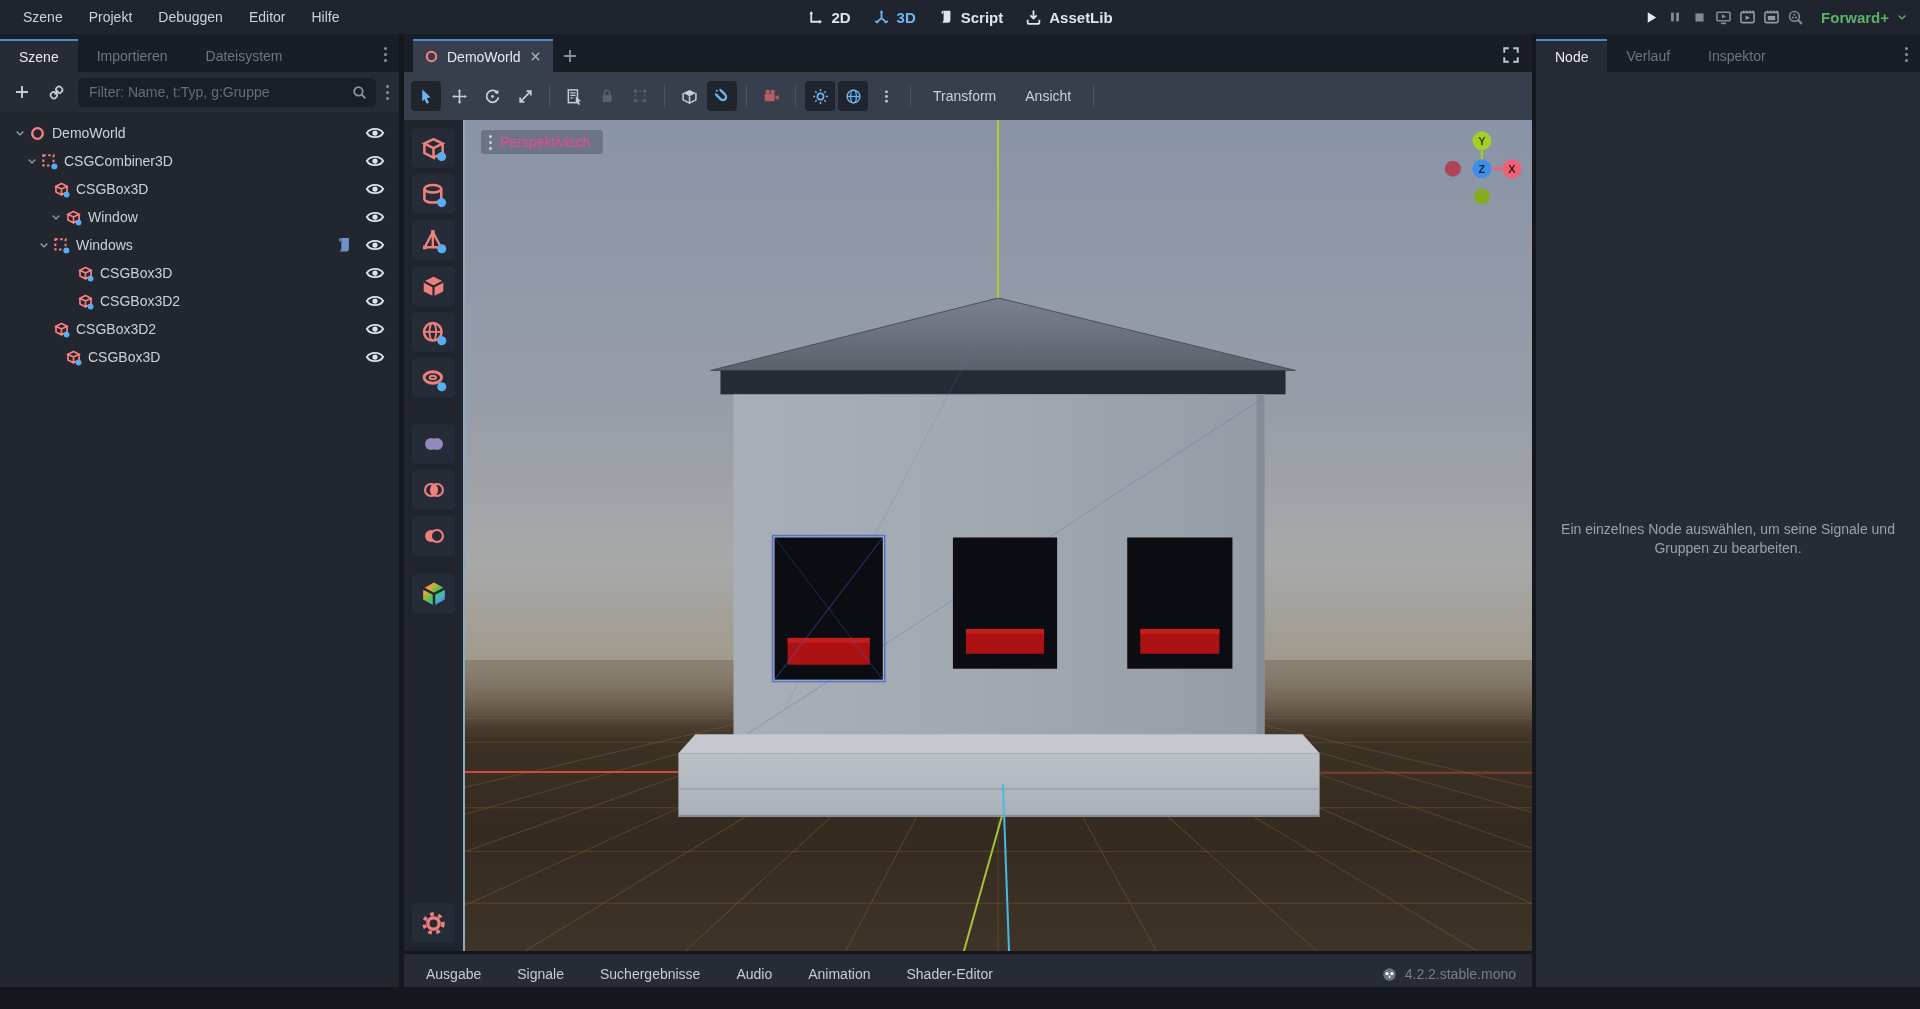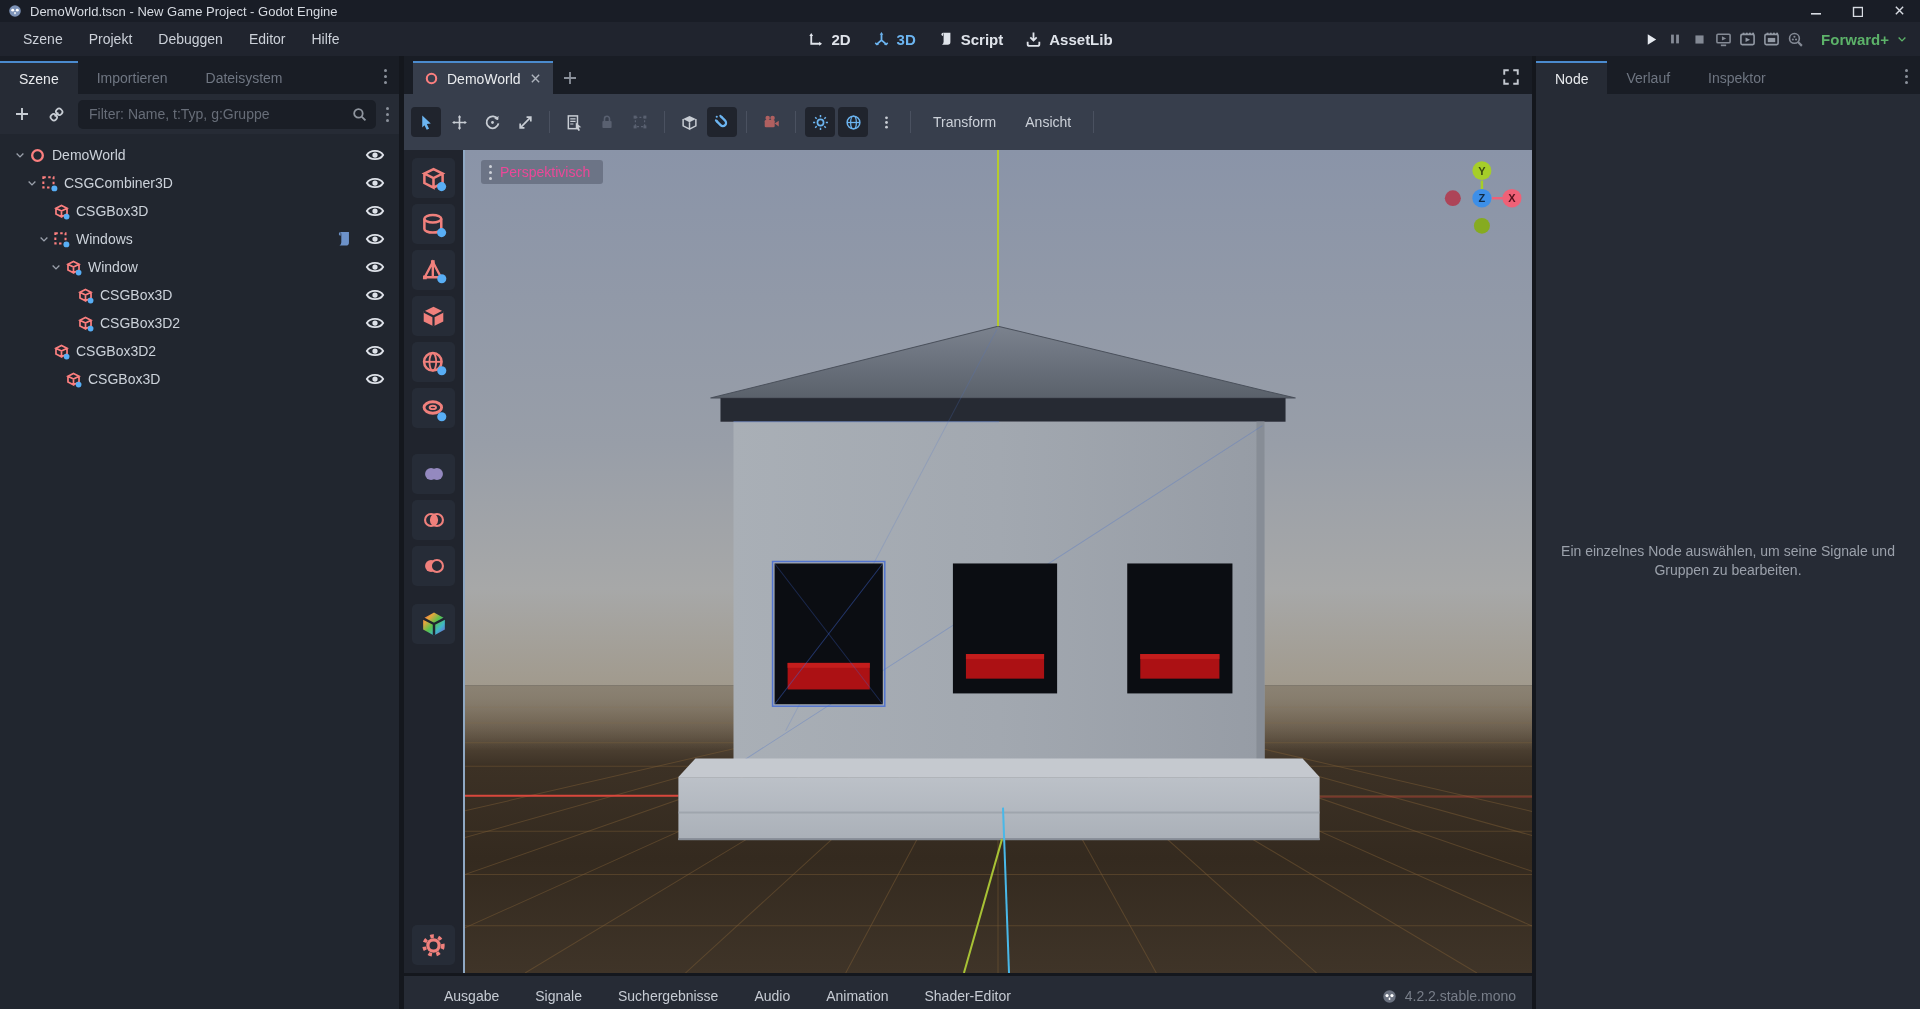--- a/index.html
+++ b/index.html
@@ -61,21 +61,21 @@
   .row .eye { width:20px; height:20px; color:#dde1e8; }
   .ind1{width:12px;flex:none}.ind2{width:24px;flex:none}.ind3{width:36px;flex:none}.ind4{width:48px;flex:none}
 
   
   .scenetabs { height:38px; background:#191d25; display:flex; align-items:flex-end; padding-left:9px; position:relative; flex:none; }
   .scenetab { height:33px; background:#373e4c; border-top:2px solid #4b8bce; display:flex; align-items:center;
               gap:8px; padding:0 11px; font-size:14px; color:#e9ebee; }
   .newtab { width:34px; height:33px; display:flex; align-items:center; justify-content:center; color:#8b919b; }
   .expandbtn { position:absolute; right:12px; bottom:8px; color:#c3c8d0; }
 
-  .toolbar3d { height:56px; background:#373e4c; display:flex; align-items:center; padding:0 7px; gap:3px; flex:none; }
+  .toolbar3d { height:48px; background:#373e4c; display:flex; align-items:center; padding:0 7px; gap:3px; flex:none; }
   .tbtn { width:30px; height:30px; border-radius:4px; display:flex; align-items:center; justify-content:center; color:#c8cdd4; }
   .tbtn.on { background:#20242d; }
   .tbtn.blue { color:#6cb5f1; }
   .tbtn.dim { color:#596070; }
   .tbtn.red { color:#b06060; }
   .tsep { width:1px; height:22px; background:#4a5160; margin:0 6px; flex:none; }
   .tmenu { padding:0 13px; font-size:14px; color:#ccd1d9; }
 
   .viewport-row { flex:1; display:flex; background:#20242d; min-height:0; }
   .csg-rail { width:59px; display:flex; flex-direction:column; align-items:center; padding:8px 0 8px 0; gap:6px; flex:none; }
@@ -83,21 +83,21 @@
   .gap1 { height:14px; flex:none; } .gap2 { height:6px; flex:none; }
   .rspring { flex:1; }
 
   .viewport { flex:1; position:relative; border-left:2px solid #8fa8c3; min-width:0; }
   .viewport svg.scene { width:100%; height:100%; display:block; }
   .persp-btn { position:absolute; left:16px; top:10px; background:rgba(102,111,128,0.85); border-radius:3px;
                display:flex; align-items:center; gap:8px; padding:4px 13px 4px 8px; color:#ec4899; font-size:14px; }
   .persp-btn .dots-v i { background:#ced2d9; }
 
   .bottombar { height:33px; background:#262b35; margin-top:3px; display:flex; align-items:flex-start;
-               padding:12px 16px 0 40px; gap:36px; font-size:14px; color:#c6cbd3; overflow:hidden; flex:none; }
+               padding:12px 16px 0 22px; gap:36px; font-size:14px; color:#c6cbd3; overflow:hidden; flex:none; }
   .bb-tab { white-space:nowrap; }
   .bb-right { margin-left:auto; display:flex; gap:8px; align-items:center; color:#787e89; }
 
   
   .rbody { flex:1; position:relative; }
   .empty-msg { position:absolute; top:448px; left:24px; right:24px; text-align:center;
                font-size:14px; line-height:19px; color:#9ba1ab; }
 </style>
 </head>
 <body>
@@ -148,37 +148,20 @@
       <path d="M10 10 L13.6 13.6" stroke="currentColor" stroke-width="1.7"></path>
     </symbol>
     <symbol id="s-close" viewBox="0 0 16 16">
       <path d="M3.5 3.5 L12.5 12.5 M12.5 3.5 L3.5 12.5" stroke="currentColor" stroke-width="1.7"></path>
     </symbol>
   </defs>
 </svg>
 
 <div class="app">
 
-  <div class="titlebar">
-    <svg class="ic" width="14" height="14" style="color:#7d93b8">
-        <use href="#s-godot"></use>
-      </svg>
-    <span>DemoWorld.tscn - New Game Project - Godot Engine</span>
-    <div class="winctl">
-      <svg class="ic" width="12" height="12">
-          <rect x="2" y="8" width="10" height="1.6" fill="currentColor"></rect>
-        </svg>
-      <svg class="ic" width="12" height="12">
-          <rect x="2.5" y="2.5" width="9" height="9" stroke="currentColor" stroke-width="1.4" fill="none"></rect>
-        </svg>
-      <svg class="ic" width="13" height="13">
-          <use href="#s-close"></use>
-        </svg>
-    </div>
-  </div>
 
   <div class="menubar">
     <div class="menus">
       <span class="menu-item">Szene</span>
       <span class="menu-item">Projekt</span>
       <span class="menu-item">Debuggen</span>
       <span class="menu-item">Editor</span>
       <span class="menu-item">Hilfe</span>
     </div>
     <div class="workspaces">
@@ -358,51 +341,51 @@
               <use href="#s-csgbox"></use>
             </svg>
           <span class="lbl">CSGBox3D</span>
             <span class="grow"></span>
           <svg class="ic eye">
               <use href="#s-eye"></use>
             </svg>
         </div>
 
         <div class="row">
+          <span class="ind3"></span>
+          <span class="chev">
+              <svg class="ic" width="12" height="12">
+                <use href="#s-chev"></use>
+              </svg>
+            </span>
+          <svg class="ic nicon">
+              <use href="#s-csgbox"></use>
+            </svg>
+          <span class="lbl">Window</span>
+            <span class="grow"></span>
+          <svg class="ic eye">
+              <use href="#s-eye"></use>
+            </svg>
+        </div>
+
+        <div class="row">
           <span class="ind2"></span>
           <span class="chev">
               <svg class="ic" width="12" height="12">
                 <use href="#s-chev"></use>
               </svg>
             </span>
           <svg class="ic nicon">
               <use href="#s-csgcomb"></use>
             </svg>
           <span class="lbl">Windows</span>
             <span class="grow"></span>
           <svg class="ic badge">
               <use href="#s-script"></use>
             </svg>
-          <svg class="ic eye">
-              <use href="#s-eye"></use>
-            </svg>
-        </div>
-
-        <div class="row">
-          <span class="ind3"></span>
-          <span class="chev">
-              <svg class="ic" width="12" height="12">
-                <use href="#s-chev"></use>
-              </svg>
-            </span>
-          <svg class="ic nicon">
-              <use href="#s-csgbox"></use>
-            </svg>
-          <span class="lbl">Window</span>
-            <span class="grow"></span>
           <svg class="ic eye">
               <use href="#s-eye"></use>
             </svg>
         </div>
 
         <div class="row">
           <span class="ind4"></span>
             <span class="chev"></span>
           <svg class="ic nicon">
               <use href="#s-csgbox"></use>

